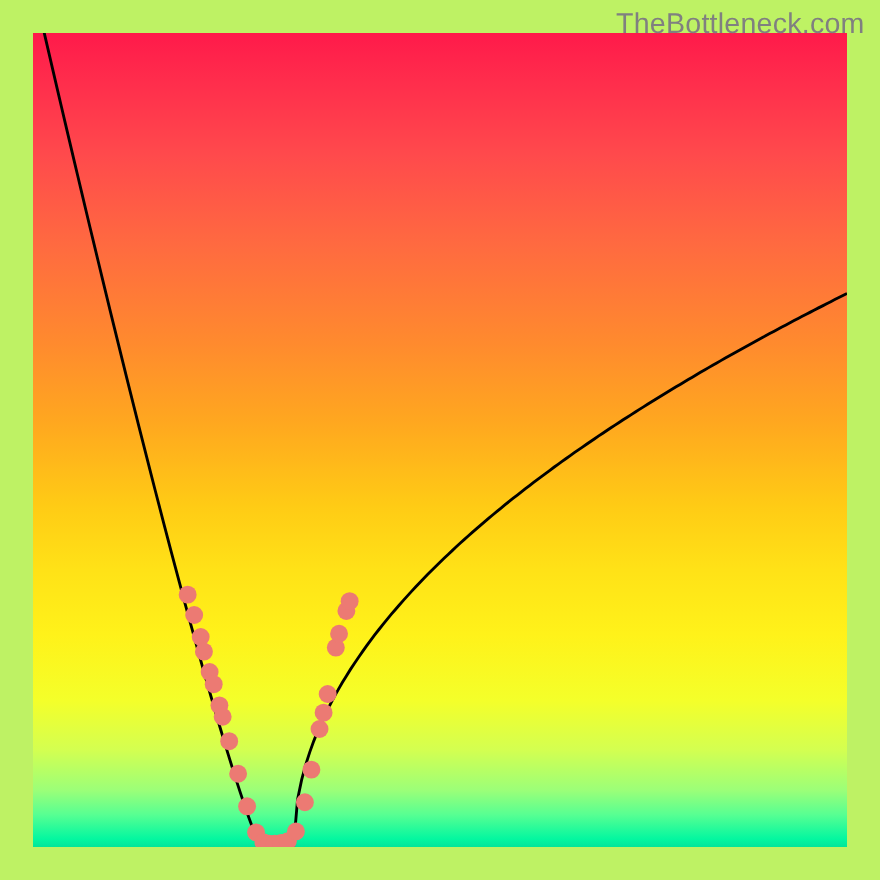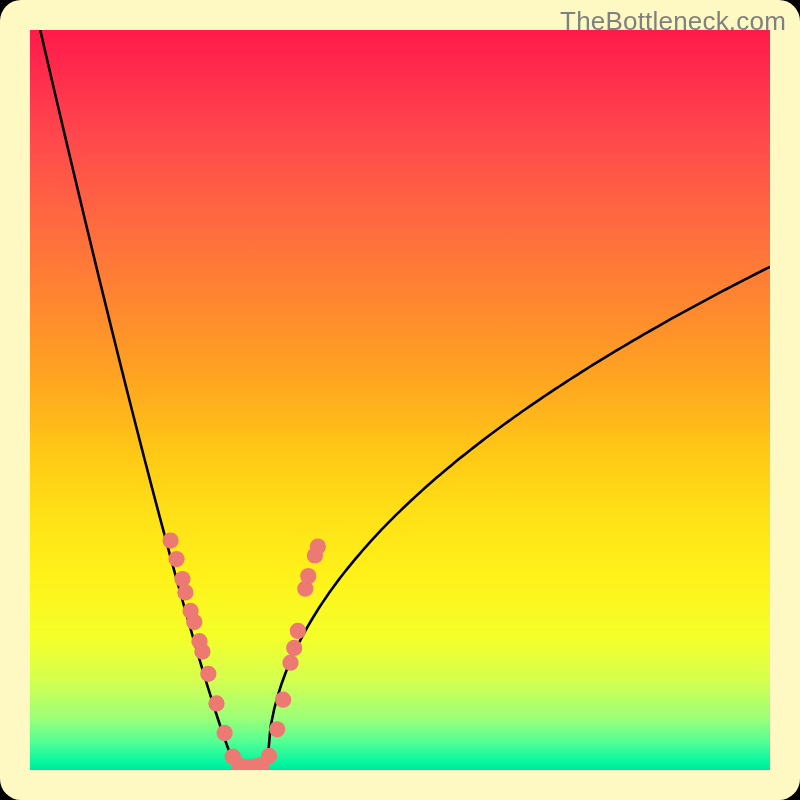--- a/index.html
+++ b/index.html
@@ -8,22 +8,21 @@
     width: 800px;
     height: 800px;
     overflow: hidden;
     background: #000;
     font-family: Arial, Helvetica, sans-serif;
   }
   .frame {
     position: relative;
     width: 800px;
     height: 800px;
-    background: #fef9c3;
-    border-radius: 21px;
+    background: #bef264;
   }
   .watermark {
     position: absolute;
     top: 6px;
     right: 14px;
     color: #808080;
     font-size: 26px;
     font-weight: 400;
     letter-spacing: 0.2px;
     z-index: 10;

